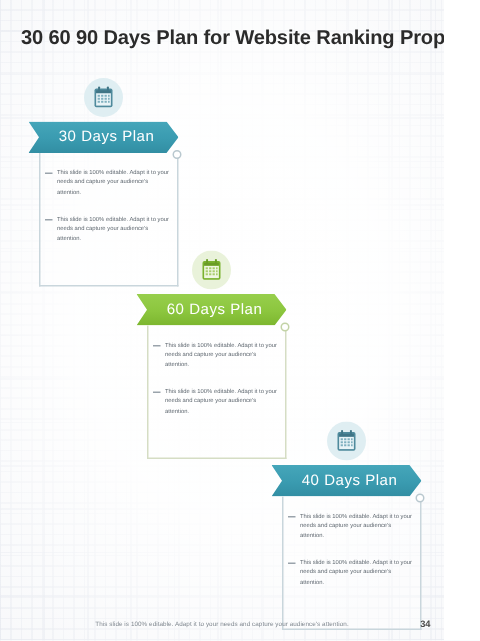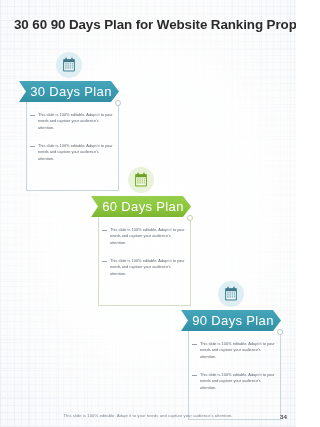--- a/index.html
+++ b/index.html
@@ -68,21 +68,21 @@
     height: 21px;
     width: 100%;
     display: flex;
     align-items: center;
     -webkit-clip-path: polygon(0 0, 92% 0, 100% 50%, 92% 100%, 0 100%, 7% 50%);
     clip-path: polygon(0 0, 92% 0, 100% 50%, 92% 100%, 0 100%, 7% 50%);
   }
   .banner-label {
     width: 100%;
     text-align: center;
-    font-size: 13px;
+    font-size: 10px;
     color: #ffffff;
     letter-spacing: 0.35px;
     padding-left: 4px;
     box-sizing: border-box;
   }
 
   .body-box {
     position: relative;
     margin-left: 7px;
     width: 93px;
@@ -258,21 +258,21 @@
           <rect x="9.1" y="15.2" width="1.5" height="1.3"></rect>
             <rect x="11.4" y="15.2" width="1.5" height="1.3"></rect>
           <rect x="13.7" y="15.2" width="1.5" height="1.3"></rect>
             <rect x="16" y="15.2" width="1.1" height="1.3"></rect>
         </g>
         <rect x="9.4" y="5.6" width="1.3" height="3" rx="0.6" fill="#3f7586"></rect>
         <rect x="15.3" y="5.6" width="1.3" height="3" rx="0.6" fill="#3f7586"></rect>
       </svg>
     </div>
     <div class="banner" style="background:linear-gradient(180deg,#45a6ba 0%,#3a9bb0 55%,#328ea3 100%);">
-      <span class="banner-label">90 Days Plan</span>
+      <span class="banner-label">40 Days Plan</span>
     </div>
     <div class="body-box">
       <div class="node"></div>
       <div class="bullet">
         <span class="dash"></span>
         <span class="txt">This slide is 100% editable. Adapt it to your needs and capture your audience's attention.</span>
       </div>
       <div class="bullet">
         <span class="dash"></span>
         <span class="txt">This slide is 100% editable. Adapt it to your needs and capture your audience's attention.</span>

